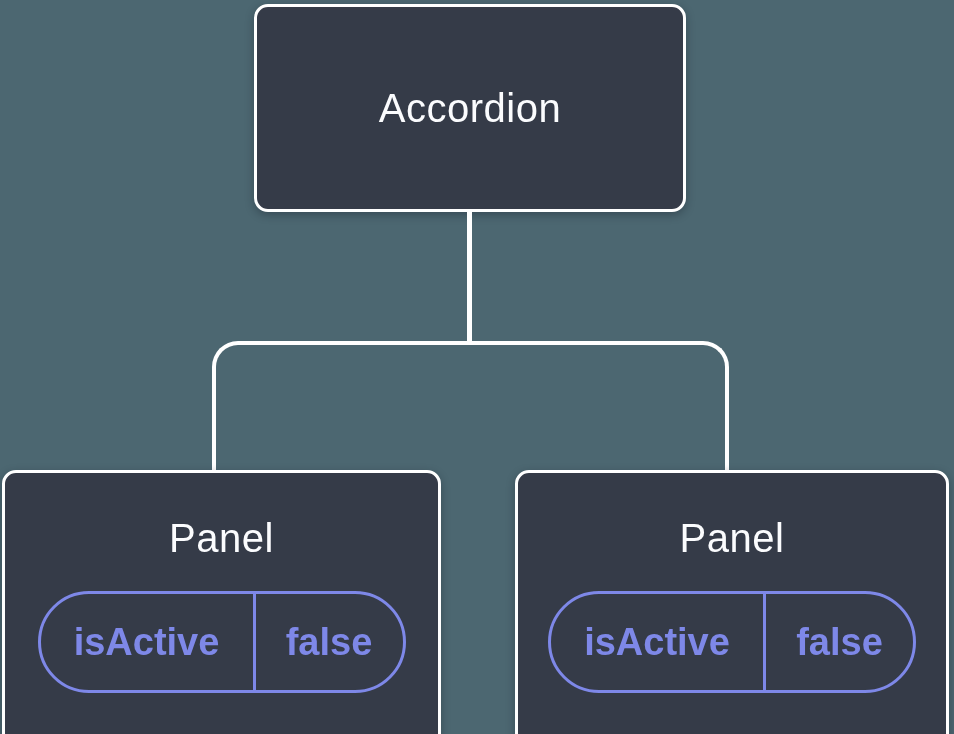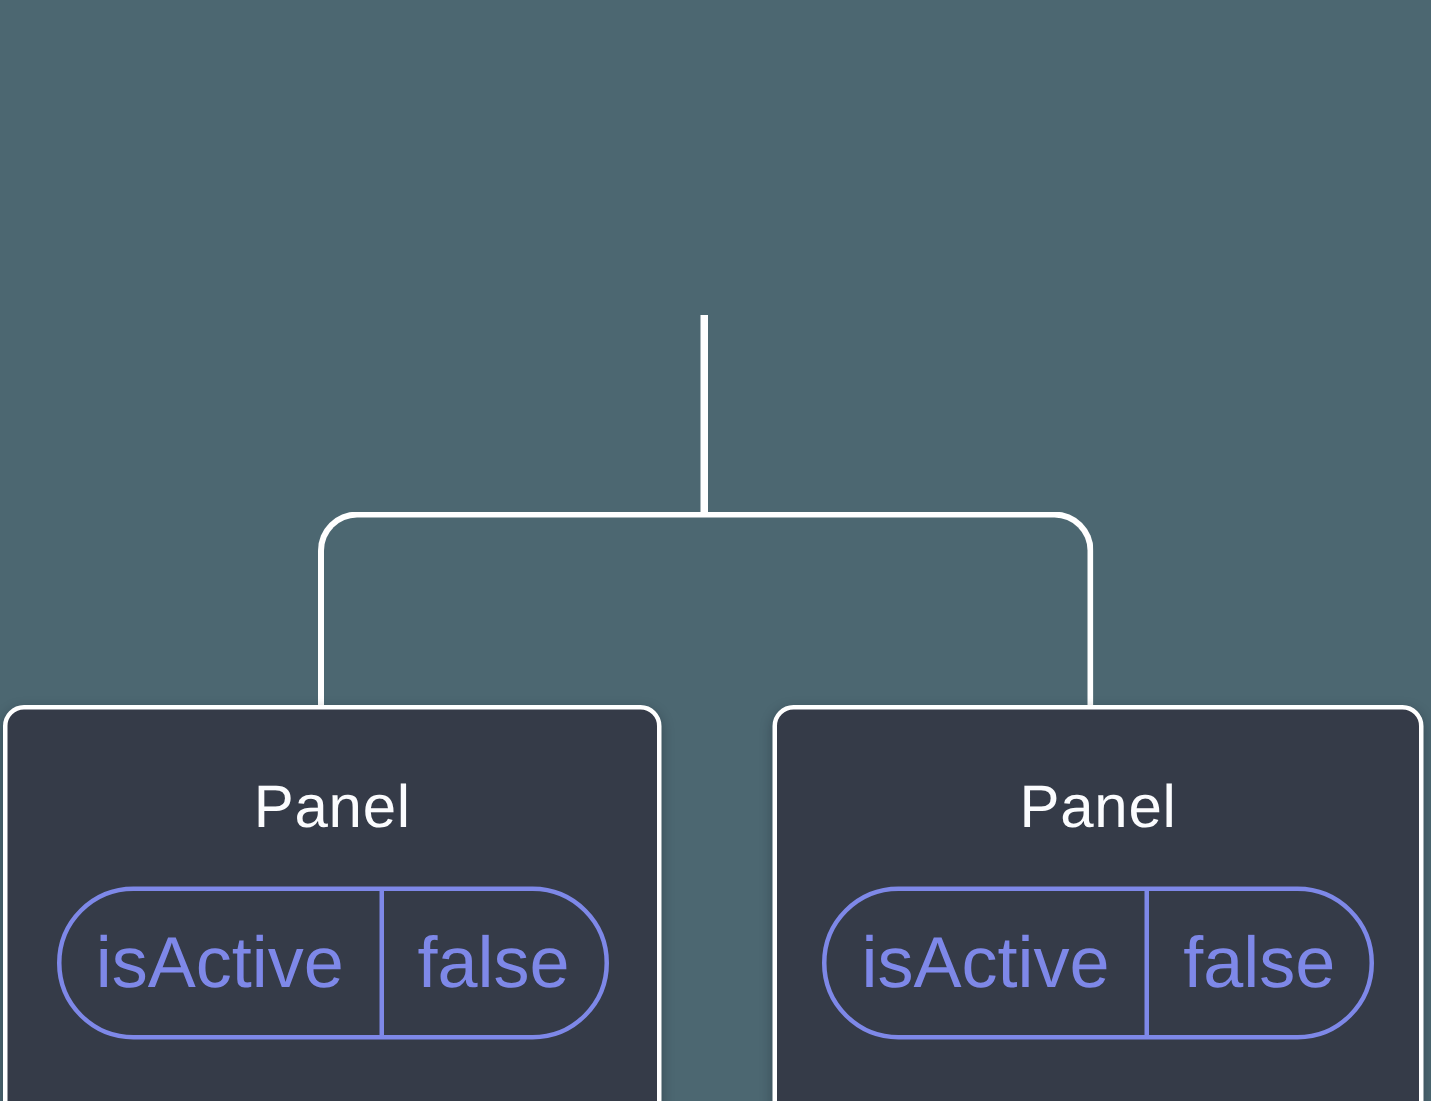--- a/index.html
+++ b/index.html
@@ -92,36 +92,39 @@
     border-radius: 60px;
     display: flex;
     align-items: stretch;
     overflow: hidden;
   }
   .pill-cell {
     display: flex;
     align-items: center;
     justify-content: center;
     color: #7E88E8;
-    font-size: 48px;
-    font-weight: 400;
+    font-size: 38px;
+    font-weight: 700;
   }
   .pill-key {
     width: 212px;
     border-right: 3px solid #7E88E8;
   }
   .pill-value {
     flex: 1;
   }
 </style>
 </head>
 <body>
 
 <div class="canvas">
 
+  <div class="node node-root">
+    <span class="node-label">Accordion</span>
+  </div>
 
   <div class="stem"></div>
   <div class="bracket"></div>
 
   <div class="node node-panel left">
     <div class="panel-title node-label">Panel</div>
     <div class="pill">
       <div class="pill-cell pill-key">isActive</div>
       <div class="pill-cell pill-value">false</div>
     </div>

